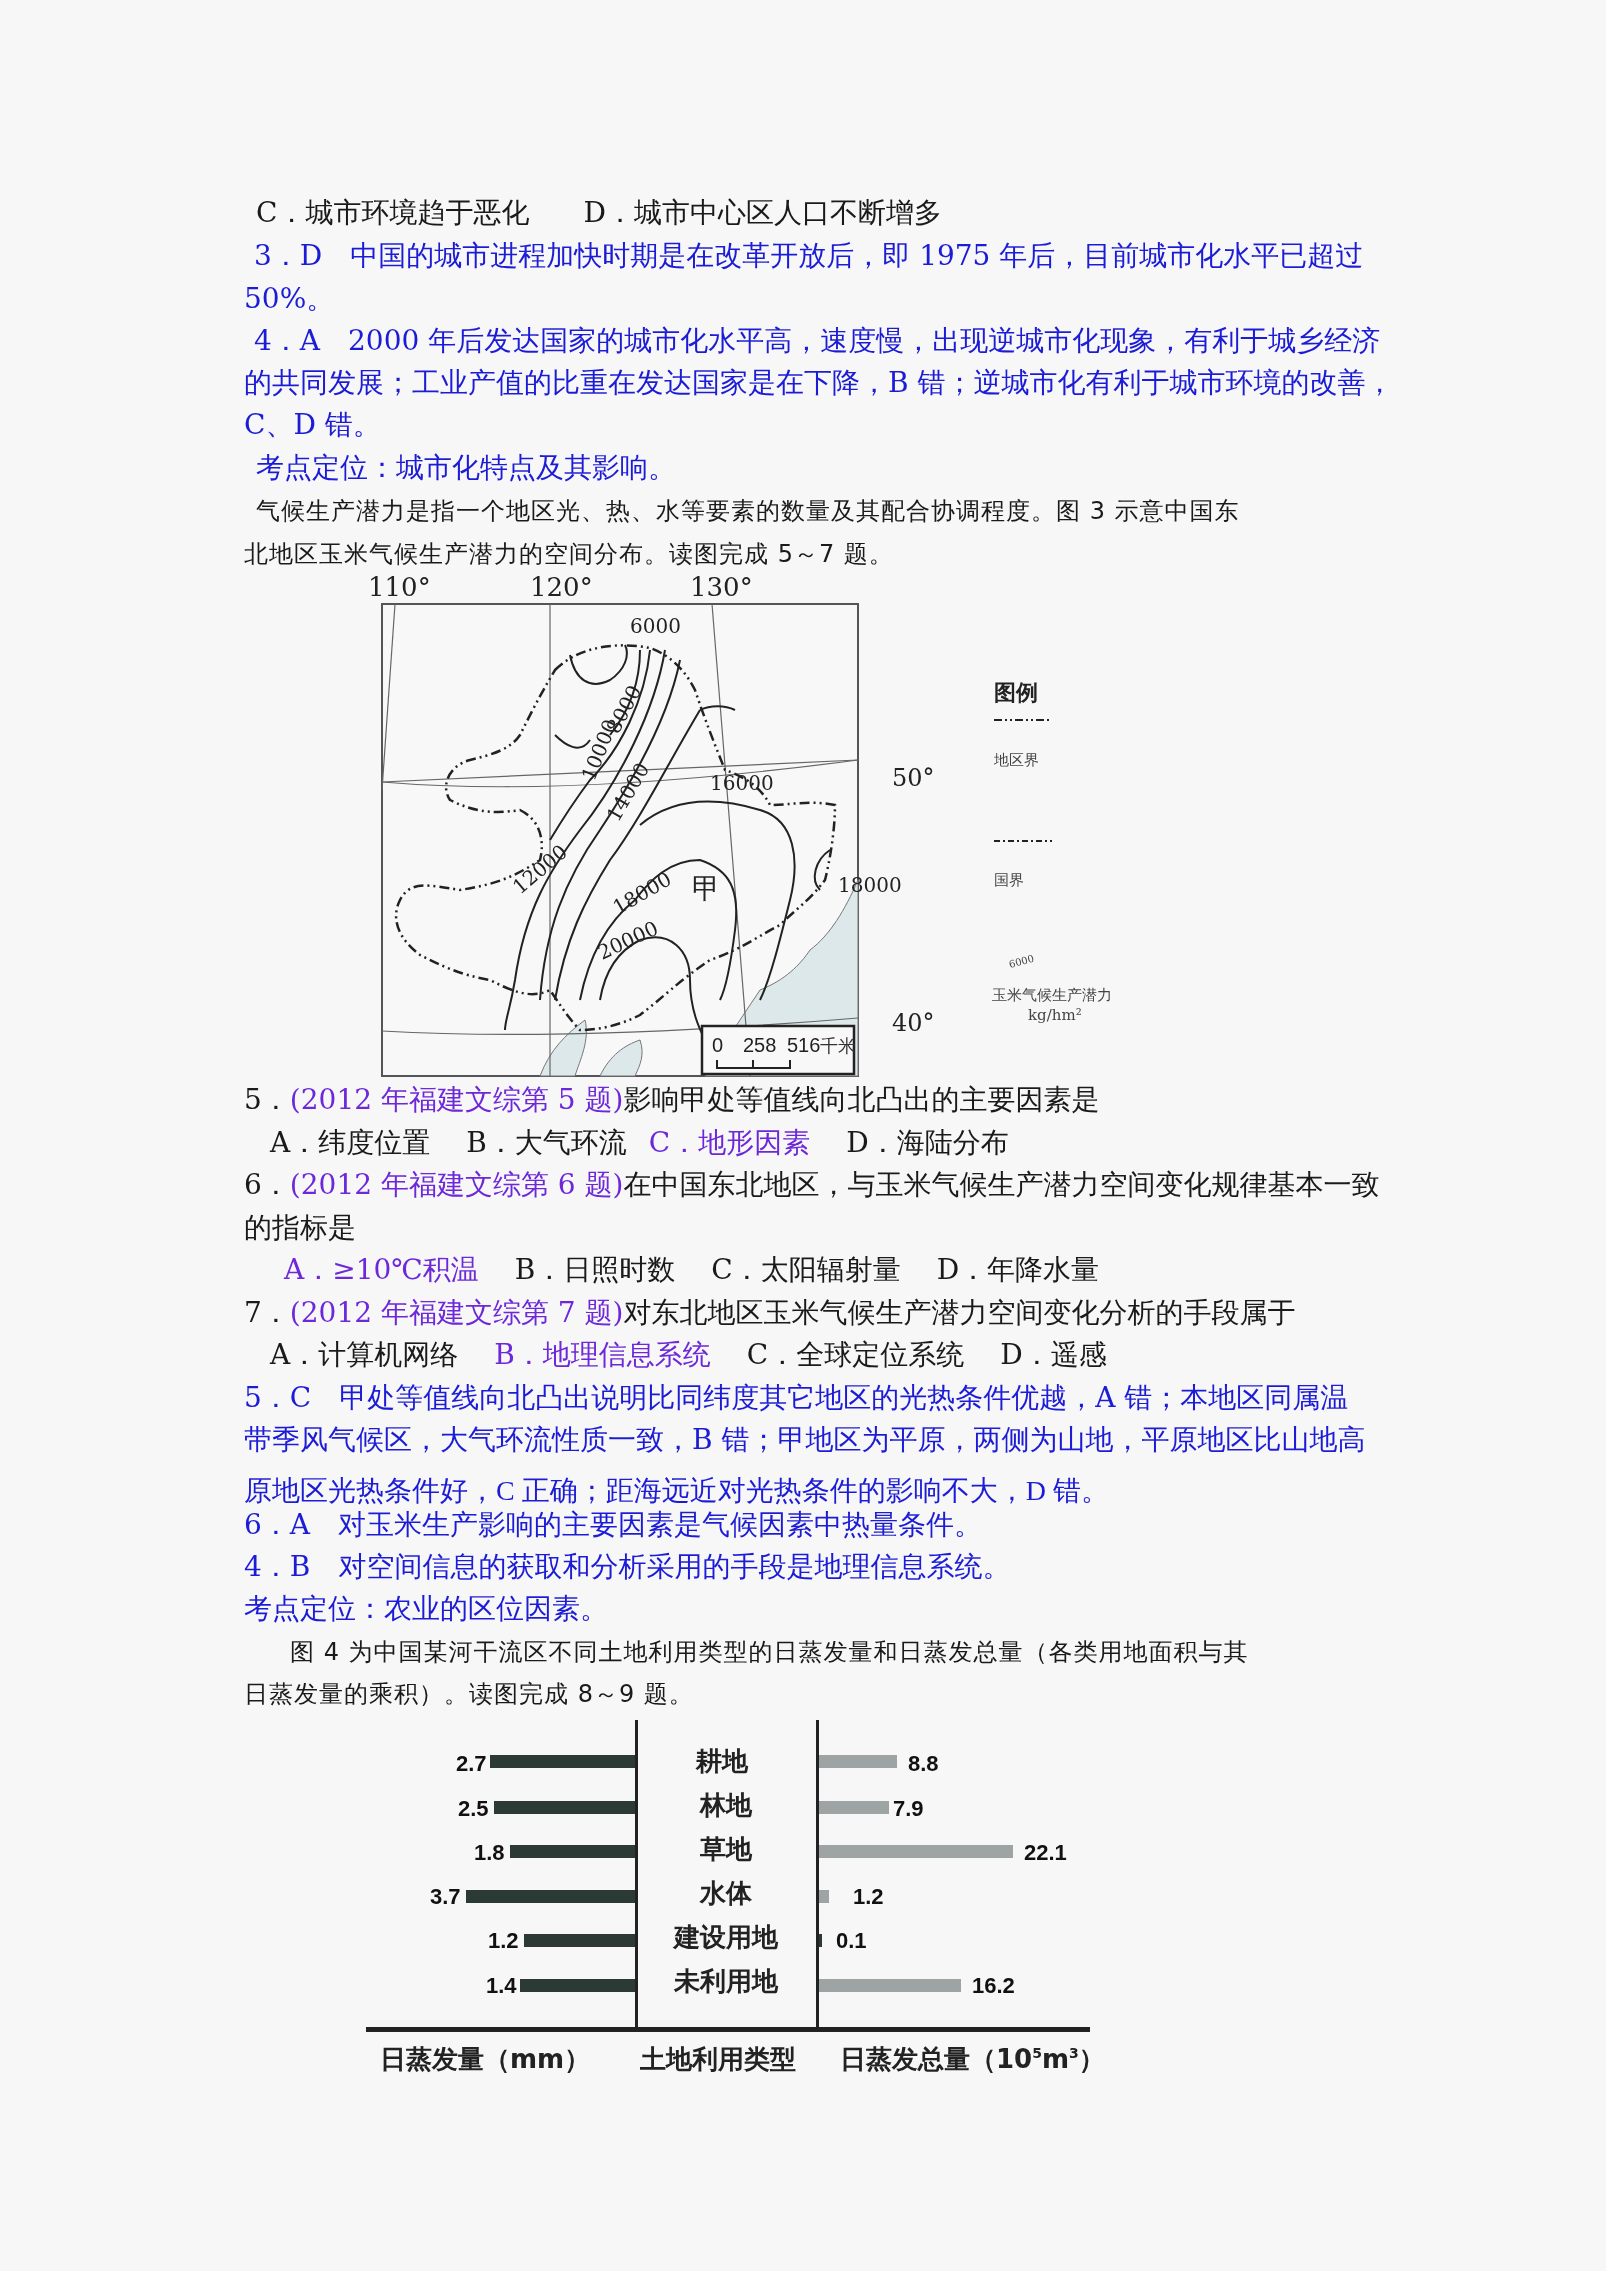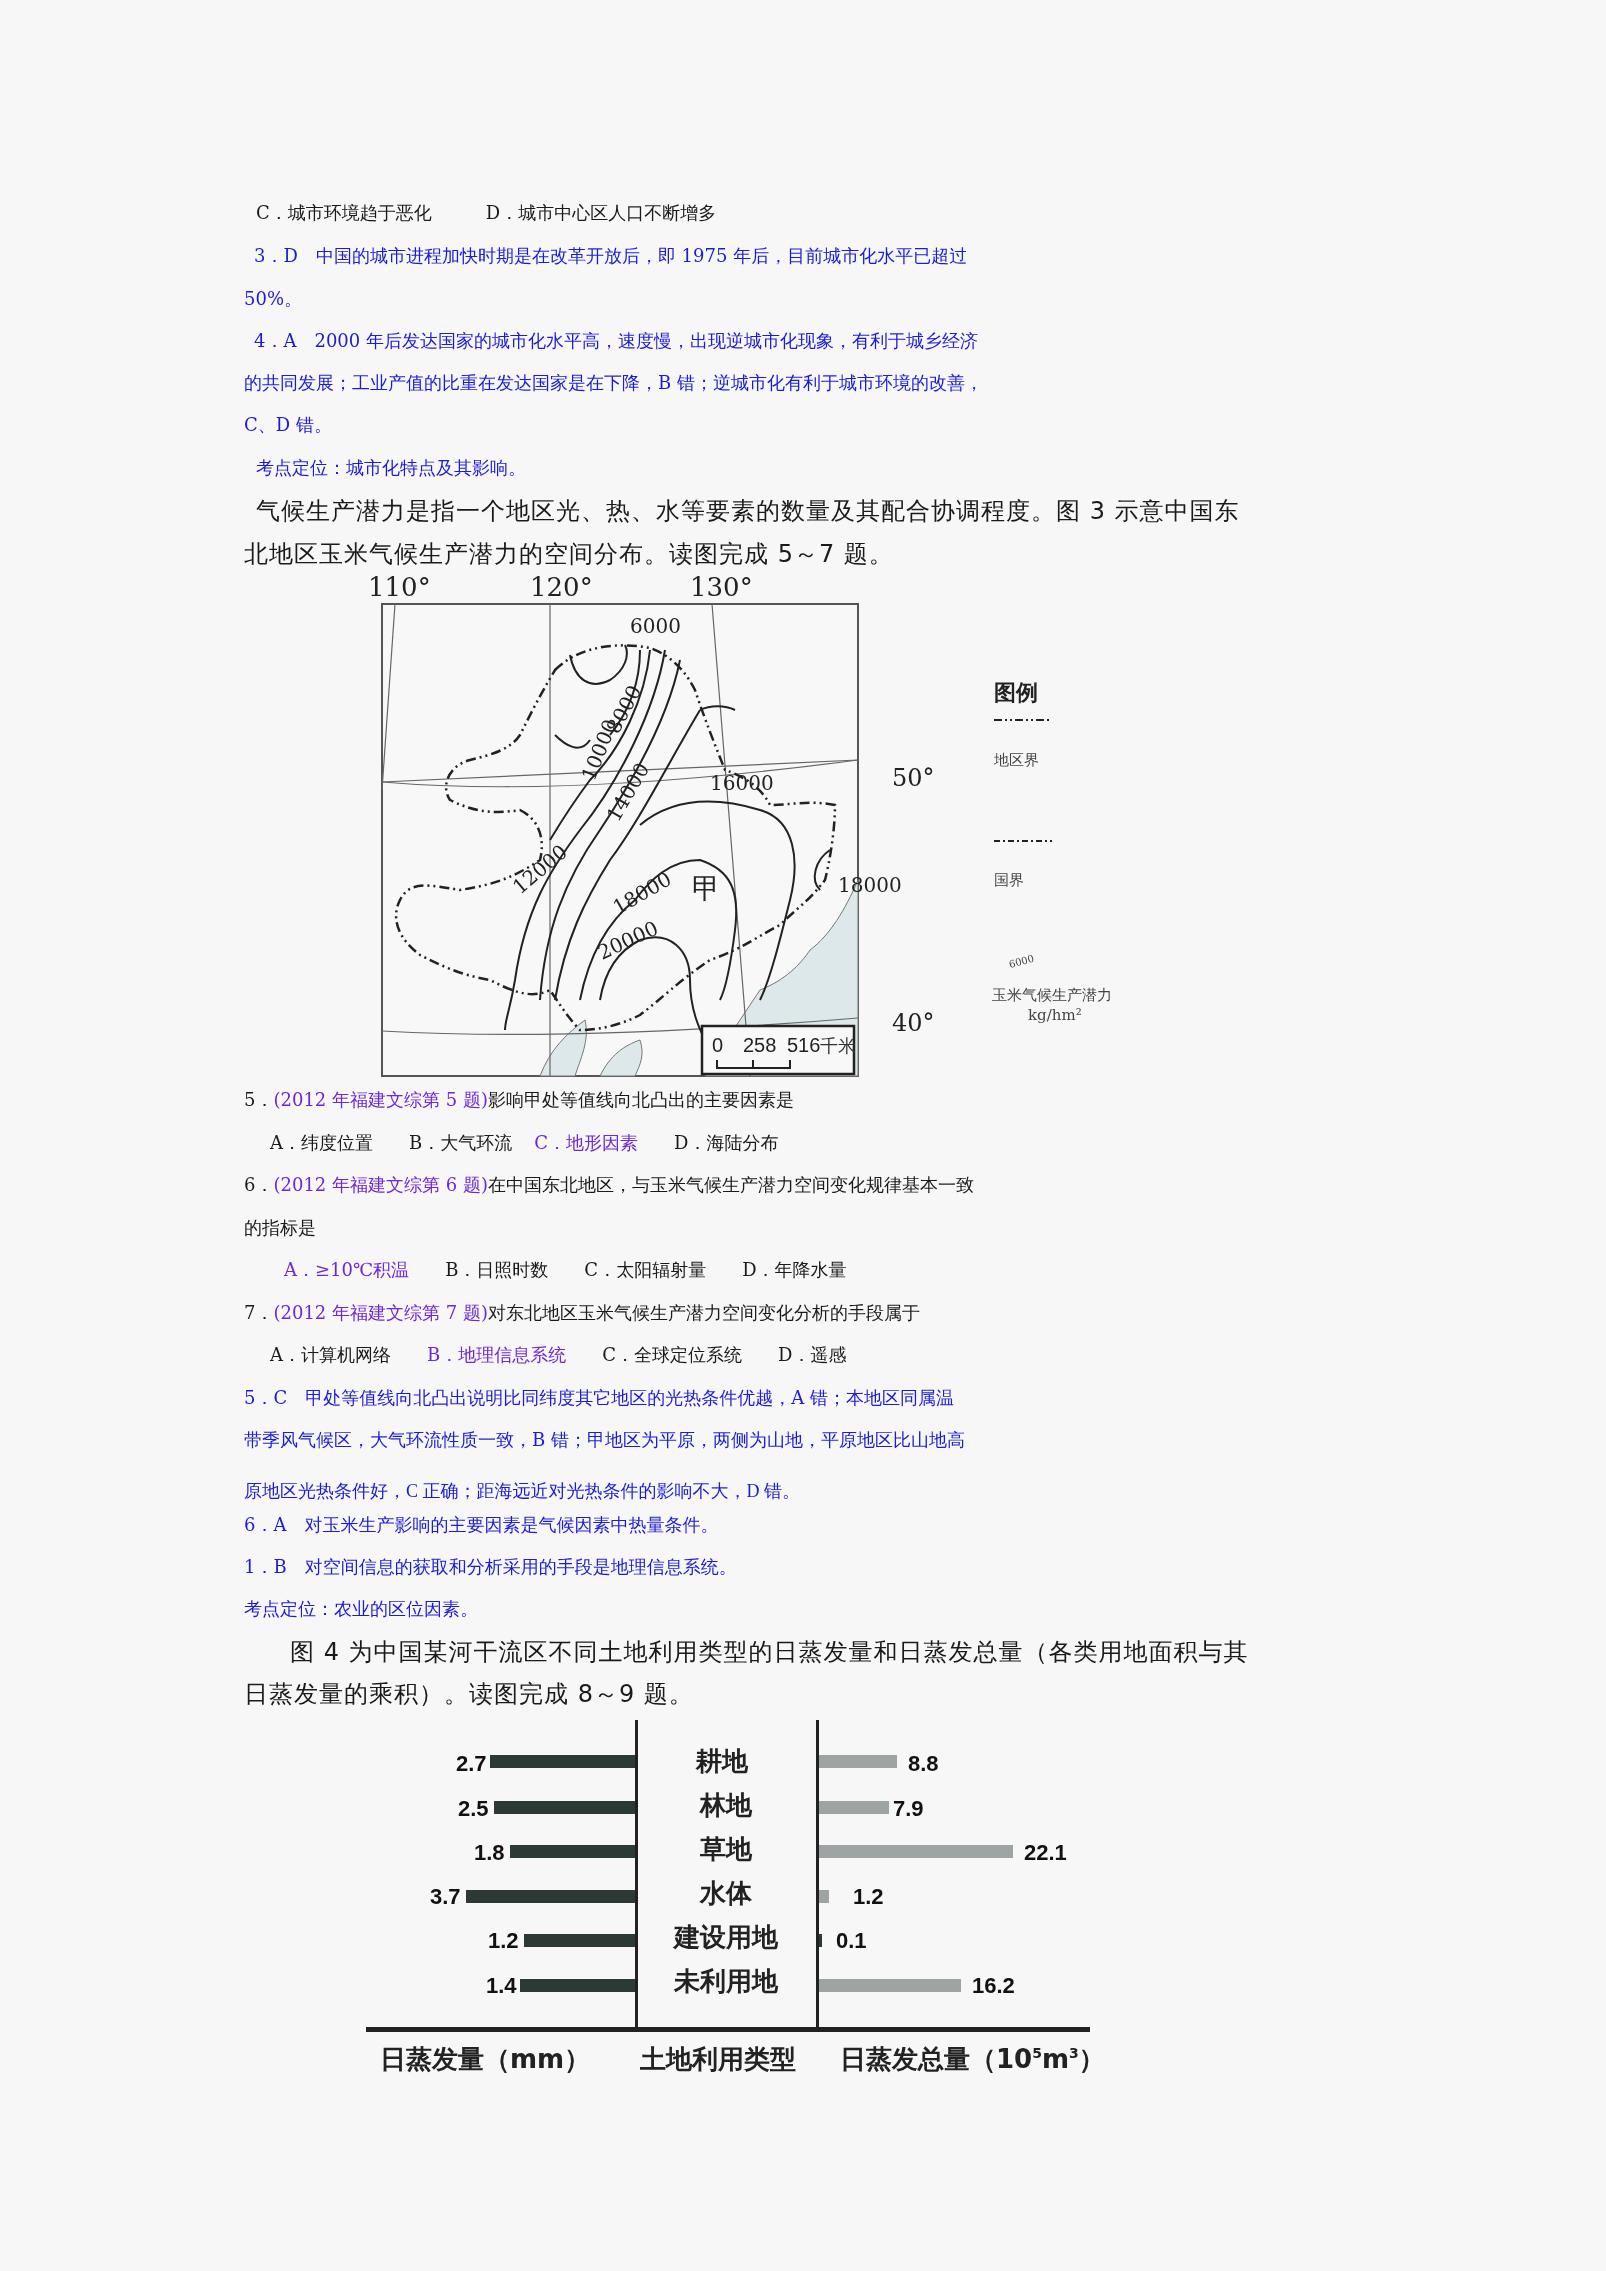--- a/index.html
+++ b/index.html
@@ -1,18 +1,18 @@
 <!DOCTYPE html>
 <html><head>
 <meta charset="utf-8">
 <style>
   html, body { margin:0; padding:0; }
   body { width:1606px; height:2271px; background:#f7f7f7; position:relative; overflow:hidden;
          font-family:"DejaVu Serif","Liberation Serif",serif; color:#1a1a1a; }
-  .line { position:absolute; left:244px; font-size:18px; line-height:34px; white-space:nowrap; }
+  .line { position:absolute; left:244px; font-size:28px; line-height:34px; white-space:nowrap; }
   .blue { color:#1c1cd6; }
   .red { color:#6d28d9; }
   .black { color:#1a1a1a; }
   .gap { display:inline-block; width:36px; }
   .gap2 { display:inline-block; width:22px; }
   .song { font-family:"DejaVu Sans","Liberation Sans",sans-serif; font-size:24px; letter-spacing:1px; }
   #map { position:absolute; left:340px; top:560px; width:900px; height:520px; }
   #chart { position:absolute; left:360px; top:1720px; width:780px; height:380px; }
   .cat { position:absolute; width:160px; text-align:center; font-family:"DejaVu Sans","Liberation Sans",sans-serif; font-size:26px; font-weight:bold; color:#222; }
   .valL, .valR { position:absolute; font-family:"Liberation Sans","DejaVu Sans",sans-serif; font-weight:bold; font-size:22px; color:#111; }
@@ -122,21 +122,21 @@
   <span>7．</span><span class="red">(2012 年福建文综第 7 题)</span><span>对东北地区玉米气候生产潜力空间变化分析的手段属于</span>
 </div>
 <div class="line black" style="top:1338px;left:270px;">
   <span>A．计算机网络</span><span class="gap"></span><span class="red">B．地理信息系统</span><span class="gap"></span><span>C．全球定位系统</span><span class="gap"></span><span>D．遥感</span>
 </div>
 
 <div class="line blue" style="top:1381px;text-align:center;">5．C　甲处等值线向北凸出说明比同纬度其它地区的光热条件优越，A 错；本地区同属温</div>
 <div class="line blue" style="top:1423px;">带季风气候区，大气环流性质一致，B 错；甲地区为平原，两侧为山地，平原地区比山地高</div>
 <div class="line blue" style="top:1474px;font-family:Liberation Serif, serif;">原地区光热条件好，C 正确；距海远近对光热条件的影响不大，D 错。</div>
 <div class="line blue" style="top:1508px;">6．A　对玉米生产影响的主要因素是气候因素中热量条件。</div>
-<div class="line blue" style="top:1550px;">1．B　对空间信息的获取和分析采用的手段是地理信息系统。</div>
+<div class="line blue" style="top:1550px;">4．B　对空间信息的获取和分析采用的手段是地理信息系统。</div>
 <div class="line blue" style="top:1592px;">考点定位：农业的区位因素。</div>
 
 <div class="line black song" style="top:1635px;left:290px;">图 4 为中国某河干流区不同土地利用类型的日蒸发量和日蒸发总量（各类用地面积与其</div>
 <div class="line black song" style="top:1677px;">日蒸发量的乘积）。读图完成 8～9 题。</div>
 
 <div id="chart">
 
   <div style="position:absolute;left:275px;top:0;width:3px;height:310px;background:#222;"></div>
   <div style="position:absolute;left:456px;top:0;width:3px;height:310px;background:#222;"></div>
   <div style="position:absolute;left:6px;top:307px;width:724px;height:5px;background:#222;"></div>

